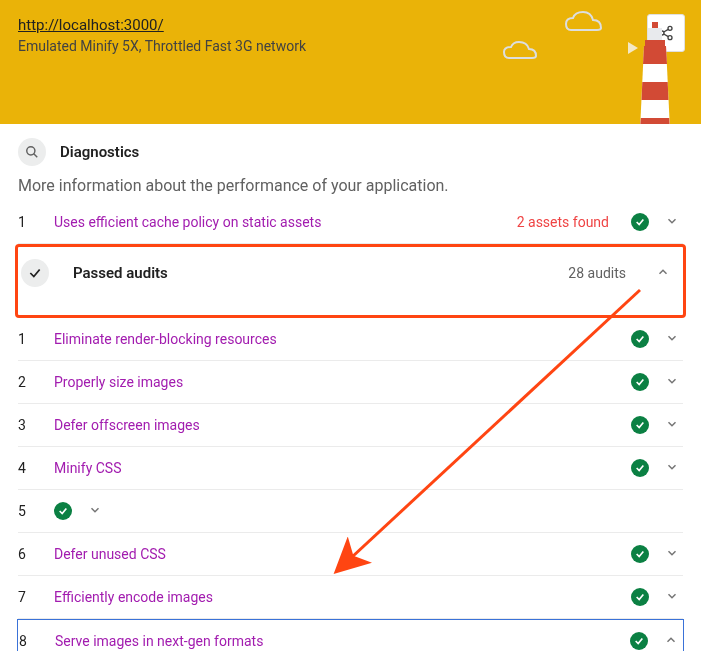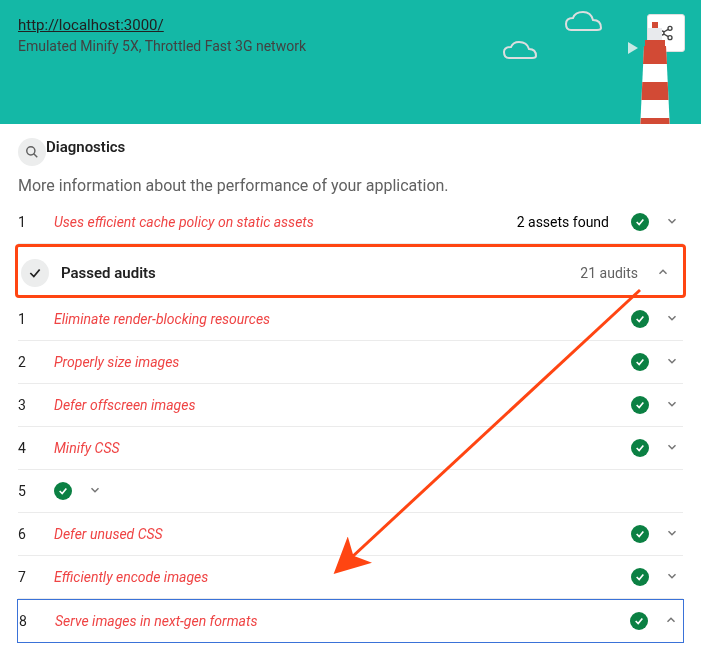--- a/index.html
+++ b/index.html
@@ -1,19 +1,19 @@
 <!DOCTYPE html>
 <html><head>
 <meta charset="utf-8">
 <style>
 * { box-sizing: border-box; margin: 0; padding: 0; }
 body { font-family: -apple-system, BlinkMacSystemFont, "Segoe UI", Roboto, Arial, sans-serif; font-size: 14px; color: #212121; width: 701px; background: #fff; }
 
 .header {
-  background: #14b8a6;
+  background: #eab308;
   padding: 16px 18px 70px 18px;
   position: relative;
   overflow: hidden;
 }
 .url {
   font-size: 15px;
   text-decoration: underline;
   color: #212121;
   display: inline-block;
 }
@@ -39,21 +39,22 @@
   right: 16px;
   bottom: -6px;
   width: 60px;
 }
 
 .section {
   padding: 0 18px;
 }
 .diag-head {
   display: flex;
-  align-items: flex-start;
+  align-items: center;
+  gap: 14px;
   padding: 14px 0 6px;
 }
 .diag-head .icon-circ {
   width: 28px; height: 28px;
   background: #eceded;
   border-radius: 50%;
   display: flex; align-items: center; justify-content: center;
   color: #616161;
 }
 .diag-head h3 { font-size: 15px; font-weight: 600; }
@@ -71,46 +72,45 @@
   padding: 12px 0;
   gap: 16px;
 }
 .row .num {
   width: 20px;
   text-align: left;
   color: #212121;
 }
 .row .title {
   flex: 1;
+  color: #a21caf;
+}
+.row .aux {
   color: #ef4444;
-  font-style: italic;
-}
-.row .aux {
-  color: #000000;
   font-size: 14px;
   margin-right: 6px;
 }
 .pass-icon {
   width: 18px; height: 18px;
   background: #0b8043;
   border-radius: 50%;
   display: inline-flex; align-items: center; justify-content: center;
   flex-shrink: 0;
 }
 .chev {
   width: 18px;
   color: #757575;
   flex-shrink: 0;
 }
 
 .group-head {
   display: flex;
   align-items: center;
-  padding: 12px 6px 8px 0;
-  gap: 12px;
+  padding: 12px 6px 28px 0;
+  gap: 24px;
 }
 .group-head .icon-circ {
   width: 28px; height: 28px;
   background: #eceded;
   border-radius: 50%;
   display: flex; align-items: center; justify-content: center;
   color: #212121;
 }
 .group-head h4 { font-size: 15px; font-weight: 600; flex:1;}
 .group-head .count { color: #616161; margin-right: 6px; }
@@ -204,21 +204,21 @@
   </div>
 
   <div class="highlight-orange">
     <div class="group-head">
       <span class="icon-circ">
         <svg width="14" height="14" viewBox="0 0 24 24" fill="none" stroke="#212121" stroke-width="3">
               <polyline points="4,12 10,18 20,6"></polyline>
             </svg>
       </span>
       <h4>Passed audits</h4>
-      <span class="count">21 audits</span>
+      <span class="count">28 audits</span>
       <span class="chev"><svg width="14" height="14" viewBox="0 0 24 24" fill="none" stroke="#757575" stroke-width="2.5">
               <polyline points="6,15 12,9 18,15"></polyline>
             </svg></span>
     </div>
   </div>
 
   <div class="row">
     <span class="num">1</span>
     <span class="title">Eliminate render-blocking resources</span>
     <span class="pass-icon">

